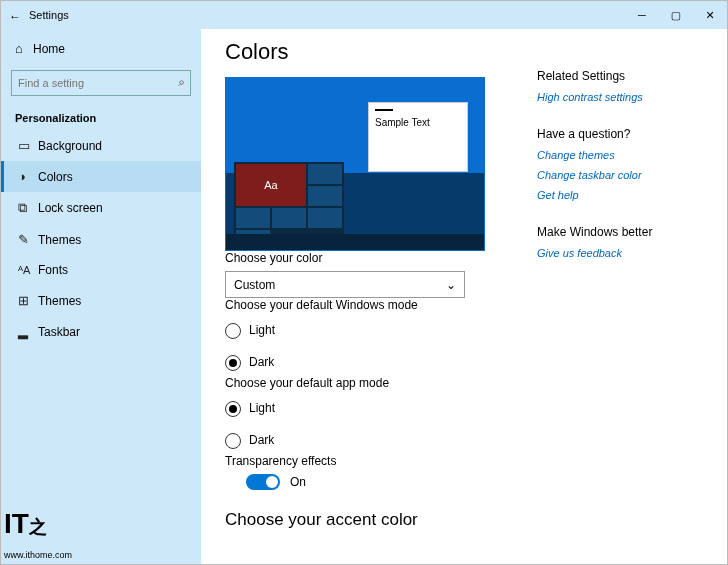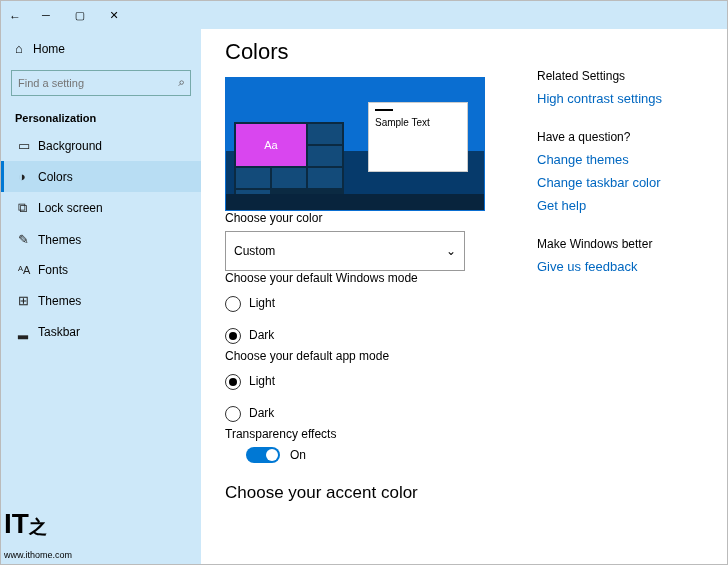--- a/index.html
+++ b/index.html
@@ -18,51 +18,52 @@
   .search .sicon { position: absolute; right: 6px; top: 5px; font-size: 12px; color: #555; }
   .cat { font-weight: 600; font-size: 11px; padding: 10px 14px 6px; }
   .nav { display: flex; flex-direction: column; }
   .nav-item { display: flex; align-items: center; padding: 8px 14px; cursor: pointer; border-left: 3px solid transparent; }
   .nav-item.active { background: #b8ddf3; border-left-color: #0078d4; }
   .nav-item .icon { width: 20px; font-size: 13px; color: #222; }
   .nav-item .label { font-size: 12px; }
   .main { flex: 1; overflow-y: auto; padding: 10px 20px 20px 24px; display: flex; }
   .content { flex: 1; max-width: 330px; }
   .content h1 { font-weight: 400; font-size: 22px; margin-bottom: 12px; }
-  .preview { width: 260px; height: 134px; background: linear-gradient(180deg,#0a6ed1 0%,#0a6ed1 55%,#063a6b 55%,#063a6b 100%); position: relative; border: 1px solid #0a6ed1; }
+  .preview { width: 260px; height: 174px; background: linear-gradient(180deg,#0a6ed1 0%,#0a6ed1 55%,#063a6b 55%,#063a6b 100%); position: relative; border: 1px solid #0a6ed1; }
   .preview .taskbar { position: absolute; bottom: 0; left: 0; right: 0; height: 16px; background: #08243d; }
   .preview .startmenu { position: absolute; bottom: 16px; left: 8px; width: 110px; height: 72px; background: #0b2a42; display: flex; }
   .preview .startmenu .tiles { flex: 1; display: grid; grid-template-columns: repeat(3,1fr); grid-auto-rows: 20px; gap: 2px; padding: 2px; }
   .preview .startmenu .tile { background: #134b7a; }
-  .preview .startmenu .tileAa { background: #d946ef; grid-column: span 2; grid-row: span 2; display:flex; align-items:center; justify-content:center; color:#fff; font-size:11px; }
+  .preview .startmenu .tileAa { background: #7f1d1d; grid-column: span 2; grid-row: span 2; display:flex; align-items:center; justify-content:center; color:#fff; font-size:11px; }
   .preview .winlabel { position: absolute; top: 24px; right: 16px; width: 100px; height: 70px; background: #fff; border:1px solid #ccc; padding: 6px; font-size: 10px; }
   .preview .winlabel .bar { width: 18px; height: 2px; background:#000; margin-bottom: 6px; }
   .section-label { font-size: 12px; margin-bottom: 6px; }
-  .dropdown { width: 240px; height: 40px; border: 1px solid #999; display:flex; align-items:center; justify-content:space-between; padding: 0 8px; font-size: 12px; cursor: pointer; }
+  .dropdown { width: 240px; height: 27px; border: 1px solid #999; display:flex; align-items:center; justify-content:space-between; padding: 0 8px; font-size: 12px; cursor: pointer; }
   .radio-group { margin-top: 4px; }
   .radio-row { display:flex; align-items:flex-start; padding: 5px 0; cursor:pointer;margin-top:6px; }
   .radio { width: 16px; height: 16px; border: 1px solid #333; border-radius: 50%; margin-right: 8px; display:flex; align-items:center; justify-content:center; }
   .radio.checked::after { content:""; width:8px; height:8px; border-radius:50%; background:#000; }
   .toggle-row { display:flex; align-items:center; margin-top:4px;padding-left:21px; }
   .toggle { width: 34px; height: 16px; border-radius: 8px; background:#0078d4; position:relative; margin-right:10px; cursor:pointer; }
   .toggle::after { content:""; position:absolute; right:2px; top:2px; width:12px; height:12px; background:#fff; border-radius:50%; }
   .content h2 { font-weight: 400; font-size: 17px; margin-top: 20px; margin-bottom: 10px; }
   .rightcol { width: 170px; margin-left: 20px; font-size: 12px; padding-top: 30px; }
   .rightcol .heading { font-size: 12px; margin-top: 24px; margin-bottom: 8px; }
   .rightcol .heading:first-child { margin-top: 0; }
-  .rightcol a { display:block; color:#0067c0; text-decoration:none; margin-bottom: 8px; cursor:pointer; font-size: 13px; }
+  .rightcol a { display:block; color:#0067c0; text-decoration:none; margin-bottom: 8px; cursor:pointer; font-size: 11px; font-style: italic; }
   .watermark { position:absolute; left:4px; bottom:4px; font-family: Arial Black, sans-serif; font-size:28px; font-weight:900; color:#000; line-height:0.9; pointer-events:none; }
   .watermark .url { font-size:9px; font-weight:400; }
 </style>
 </head>
 <body>
 
 <div class="window">
   <div class="titlebar">
     <div class="back">←</div>
+    <div class="title">Settings</div>
     <div class="winbtn">─</div>
     <div class="winbtn">▢</div>
     <div class="winbtn">✕</div>
   </div>
   <div class="body">
     <div class="sidebar">
       <div class="home">
         <span class="icon">⌂</span>
         <span>Home</span>
       </div>

